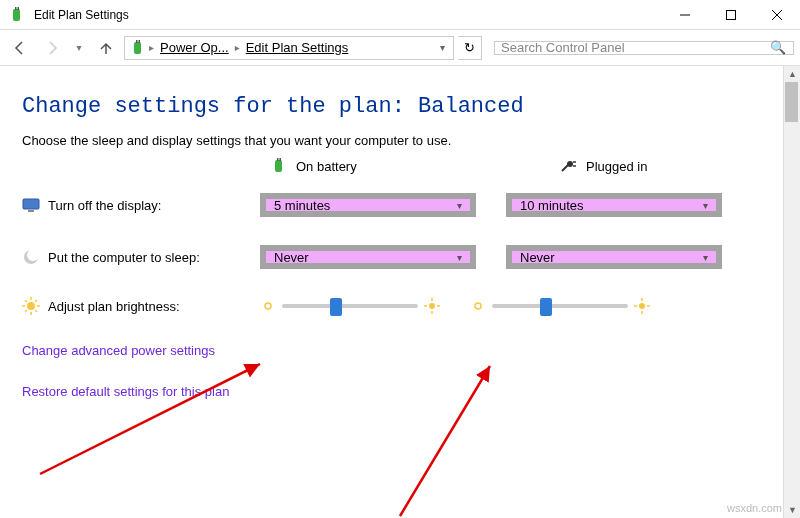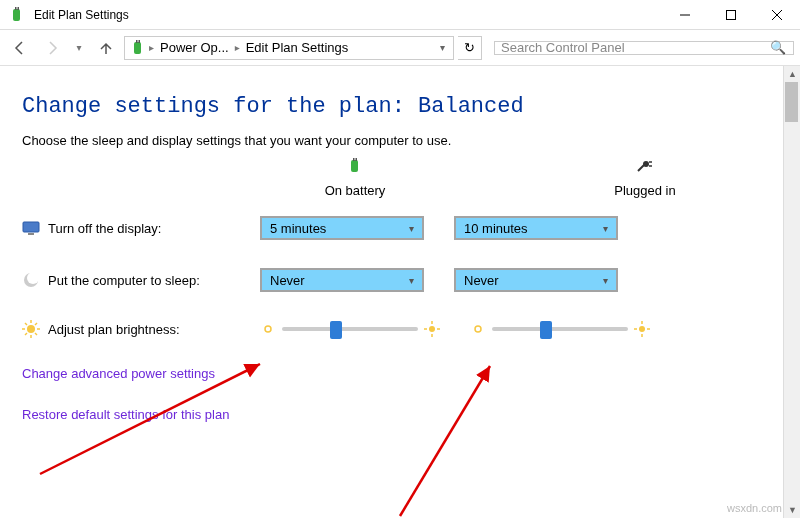--- a/index.html
+++ b/index.html
@@ -7,35 +7,35 @@
   .titlebar { height:30px; border-bottom:1px solid #ddd; display:flex; align-items:center; background:#fff; }
   .titlebar .appicon { width:18px; height:18px; margin:0 8px; }
   .titlebar .title { font-size:12px; flex:1; color:#000; }
   .winbtn { width:46px; height:30px; display:flex; align-items:center; justify-content:center; }
   .winbtn svg { width:10px; height:10px; stroke:#000; stroke-width:1; fill:none; }
   .toolbar { height:36px; border-bottom:1px solid #e0e0e0; display:flex; align-items:center; padding:0 6px; gap:4px; background:#fff; }
   .navarrow { width:28px; height:28px; display:flex; align-items:center; justify-content:center; color:#555; }
   .navarrow.disabled { color:#ccc; }
   .chev { width:18px; display:flex; align-items:center; justify-content:center; color:#777; font-size:10px; }
   .addrbar { display:flex; align-items:center; height:24px; border:1px solid #ccc; padding:0 4px; font-size:13px; color:#000; width:330px; }
-  .addrbar .crumb { padding:0 4px; }
+  .addrbar .crumb { padding:0 4px;text-decoration:underline; }
   .addrbar .sep { color:#777; font-size:10px; padding:0 2px; }
   .addrbar .dropbtn { margin-left:auto; color:#666; font-size:10px; padding:0 4px; }
   .refresh { width:24px; height:24px; border:1px solid #ccc; border-left:none; display:flex; align-items:center; justify-content:center; font-size:13px; }
   .searchbox { flex:1; margin-left:8px; height:14px; border:1px solid #ccc; display:flex; align-items:center; padding:0 6px; color:#888; font-size:13px; }
   .searchbox .mag { margin-left:auto; color:#666; }
   .content { padding:20px 22px; position:relative; height:calc(100% - 66px); overflow:hidden; }
   h1.heading { color:#003399; font-weight:400; font-size:22px; margin:8px 0 14px 0;font-family:Liberation Mono, monospace; }
   .subtext { font-size:13px; color:#000; margin-bottom:9px; }
   .colhead { display:flex; margin-left:248px; gap:120px; margin-bottom:18px; font-size:13px; }
-  .colhead .hcell { display:flex; align-items:center; gap:8px; width:170px;flex-direction:column;}
+  .colhead .hcell { display:flex; align-items:center; gap:8px; width:170px;}
   .row { display:flex; margin-bottom:28px; }
   .row .lbl { display:flex; align-items:center; gap:8px; width:238px; font-size:13px; }
   .icon16 { width:18px; height:18px; flex-shrink:0; }
-  .combo { width:164px; height:24px; border:2px solid #a3a3a3; background:#7dd3fc; font-size:13px; padding:0 8px; display:flex; align-items:center; justify-content:space-between; margin-right:30px; }
+  .combo { width:216px; height:24px; border:6px solid #a3a3a3; background:#f0abfc; font-size:13px; padding:0 8px; display:flex; align-items:center; justify-content:space-between; margin-right:30px; }
   .combo .dd { color:#555; font-size:10px; }
   .slidecell { display:flex; align-items:center; gap:6px; width:180px; margin-right:30px; }
   .sun { width:16px; height:16px; }
   .slider { flex:1; height:4px; background:#ccc; position:relative; border-radius:2px; }
   .thumb { position:absolute; top:-6px; width:12px; height:18px; background:#2e7cd6; border-radius:2px; }
   .link { color:#6d28d9; font-size:13px; display:block; margin-top:26px; }
   .scrollbar { position:absolute; right:0; top:66px; bottom:0; width:17px; background:#f0f0f0; border-left:1px solid #ddd; }
   .scrollthumb { position:absolute; top:16px; right:2px; width:13px; height:40px; background:#c0c0c0; }
   .scrollup,.scrolldown{position:absolute;left:0;width:17px;height:16px;display:flex;align-items:center;justify-content:center;font-size:9px;color:#666;}
   .scrollup{top:0}.scrolldown{bottom:0}

